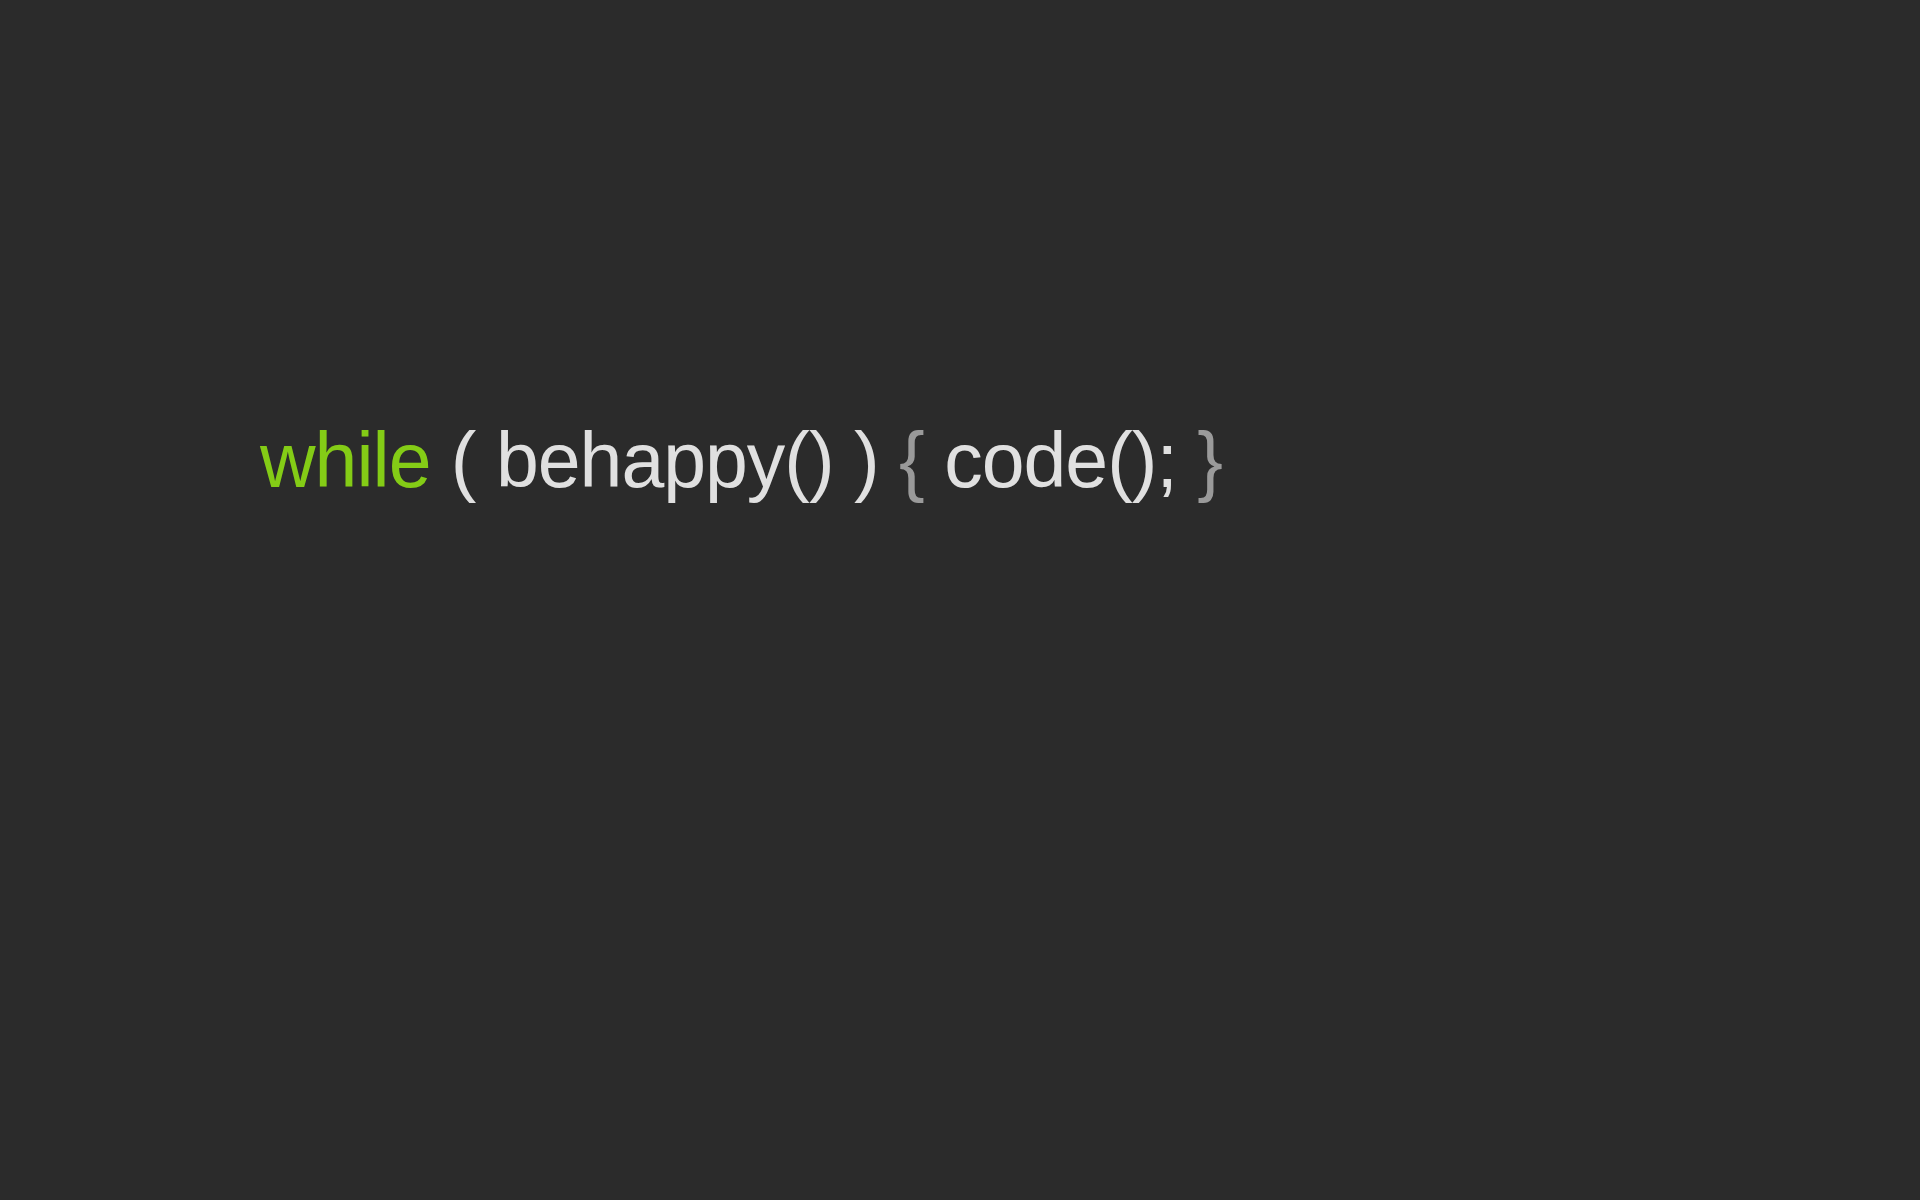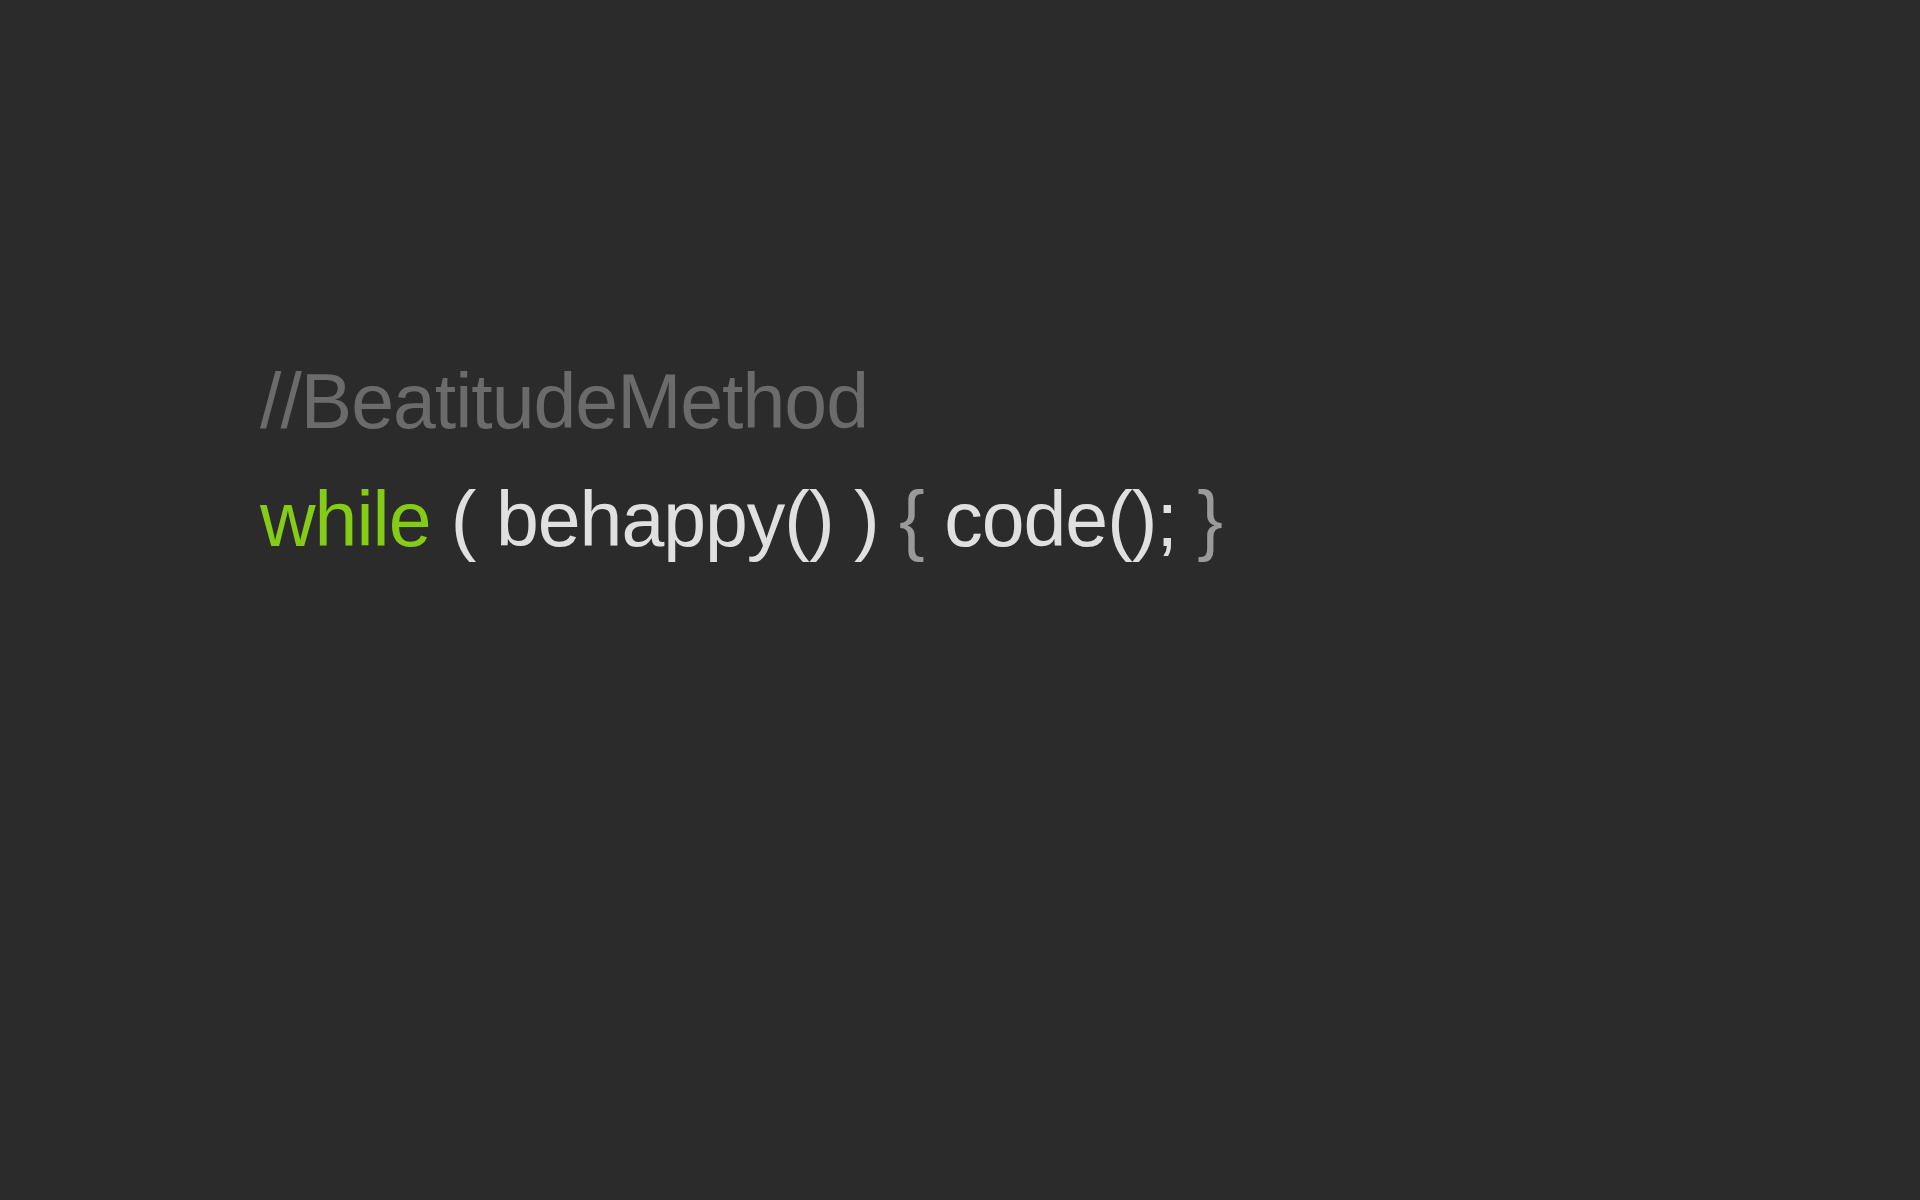--- a/index.html
+++ b/index.html
@@ -43,17 +43,16 @@
       color: #e0e0e0;
     }
     .brace {
       color: #9a9a9a;
     }
   </style>
 </head>
 <body>
 
 <div class="code-block">
-  <div class="comment-line">//BeatitudeMethod</div>
   <div class="code-line">
     <span class="keyword">while</span><span class="plain"> ( </span><span class="plain">behappy()</span><span class="plain"> ) </span><span class="brace">{ </span><span class="plain">code();</span><span class="brace"> }</span>
   </div>
 </div>
 
 </body></html>

